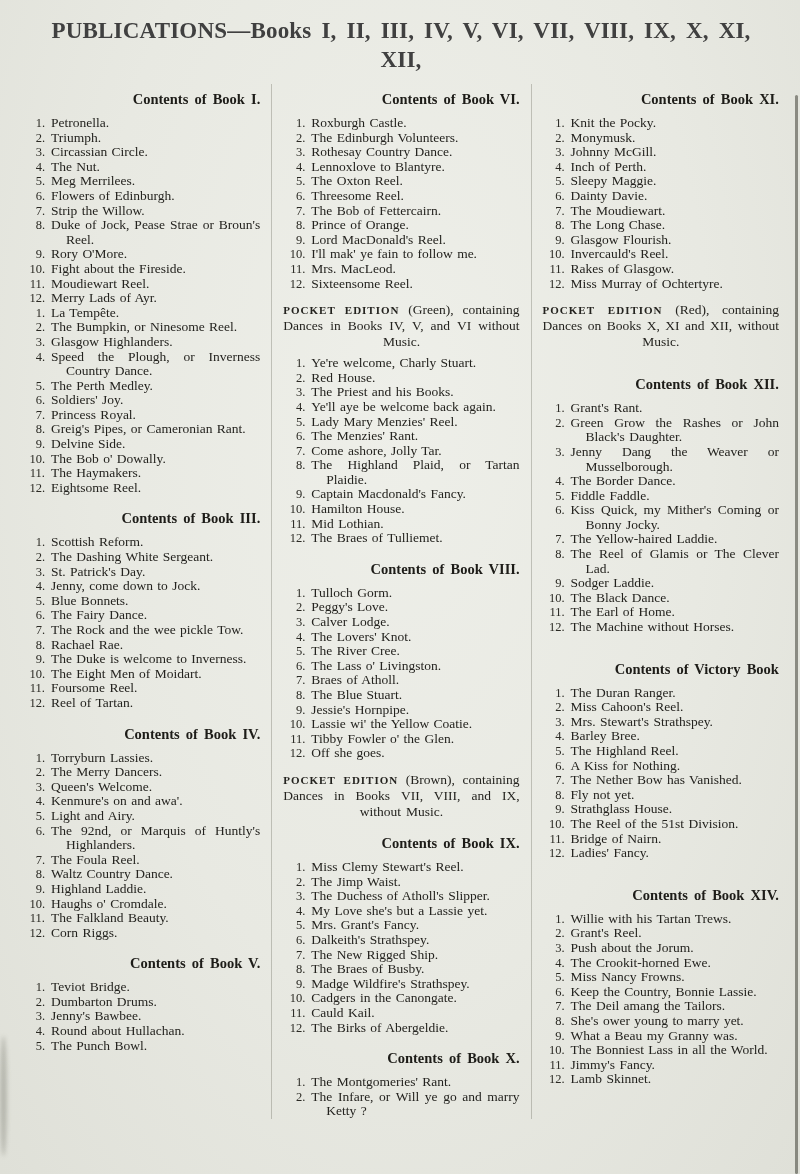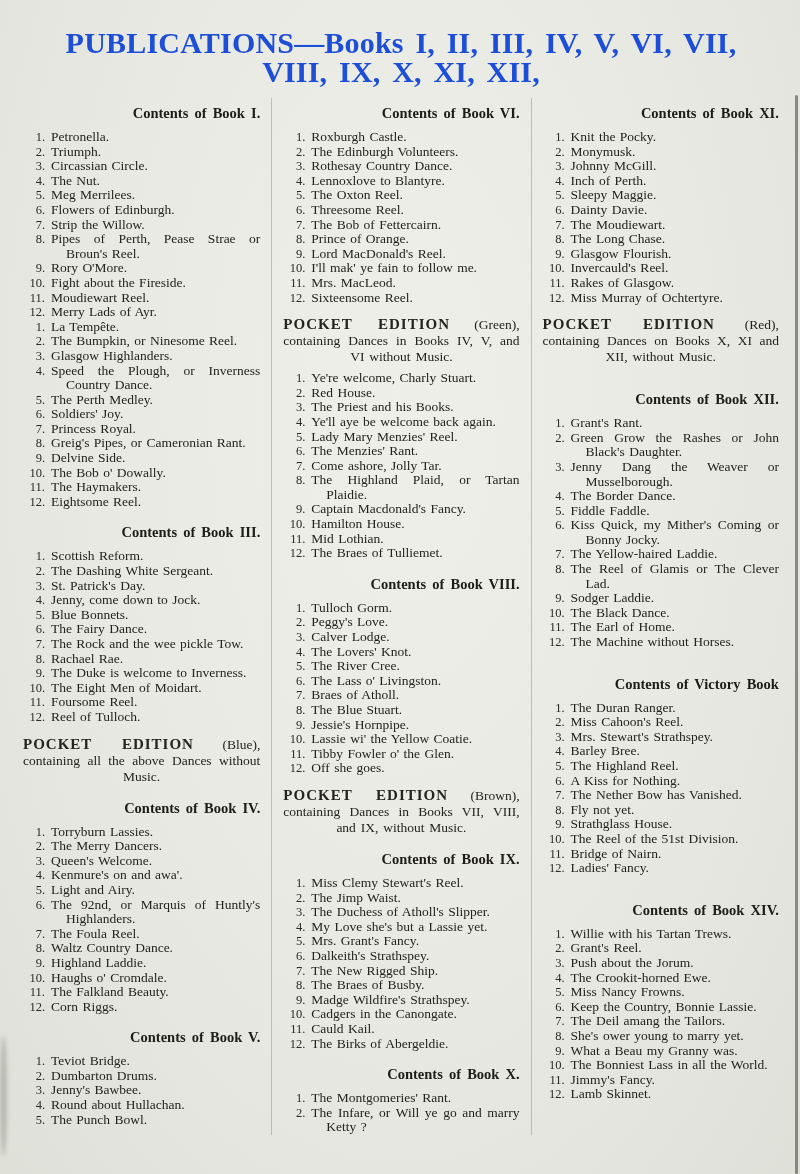--- a/index.html
+++ b/index.html
@@ -6,22 +6,22 @@
   body {
     width:800px; height:1174px; overflow:hidden;
     background:
       radial-gradient(ellipse at 50% 35%, #eeefe9 0%, #e8e9e2 55%, #dfe0d8 100%);
     font-family:"Liberation Serif","DejaVu Serif",serif;
     color:#24231f;
     position:relative;
   }
   .page { position:relative; padding:16px 10px 0 12px; width:778px; }
   .page-title {
-    text-align:center; font-weight:bold; font-size:30px; line-height:29px;
-    color:#1d4ed8; word-spacing:4px; letter-spacing:0.2px; margin:12px 20px;
+    text-align:center; font-weight:bold; font-size:23px; line-height:29px;
+    color:#404040; word-spacing:4px; letter-spacing:0.2px; margin:0 20px;
   }
   .columns { display:flex; margin-top:10px; }
   .col { width:33.33%; padding:0 11px; box-sizing:border-box; }
   .col + .col { border-left:1px solid rgba(75,75,62,0.28); }
   .section-heading {
     text-align:right; font-weight:bold; font-size:14.5px; line-height:17px;
     margin:15px 0 8px; word-spacing:2.5px; color:#1d1c18;
   }
   .col .section:first-child .section-heading { margin-top:7px; }
   .col-3 .section-heading { margin-top:26px; }
@@ -34,21 +34,21 @@
   }
   .txt {
     flex:1; font-size:13.5px; line-height:14.6px;
     padding-left:15px; text-indent:-15px;
     text-align:justify; word-spacing:1px;
   }
   .pocket {
     font-size:13.5px; line-height:16px; margin:11px 0 6px;
     text-align:justify; text-align-last:center; word-spacing:1.5px;
   }
-  .pocket b { font-size:15px; letter-spacing:1px; }
+  .pocket b { font-size:11px; letter-spacing:1px; }
   .edge-shadow {
     position:absolute; right:2px; top:95px; bottom:0; width:3px;
     background:rgba(48,47,38,0.5); border-radius:2px;
   }
   .corner-smudge {
     position:absolute; left:0; bottom:18px; width:7px; height:120px;
     background:rgba(60,58,48,0.25); border-radius:50%;
     filter:blur(2px);
   }
 </style>
@@ -87,21 +87,21 @@
             <div class="row">
               <span class="num">6.</span>
               <span class="txt">Flowers of Edinburgh.</span>
             </div>
             <div class="row">
               <span class="num">7.</span>
               <span class="txt">Strip the Willow.</span>
             </div>
             <div class="row">
               <span class="num">8.</span>
-              <span class="txt">Pipes of Perth, Pease Strae or Broun's Reel.</span>
+              <span class="txt">Duke of Jock, Pease Strae or Broun's Reel.</span>
             </div>
             <div class="row">
               <span class="num">9.</span>
               <span class="txt">Rory O'More.</span>
             </div>
             <div class="row">
               <span class="num">10.</span>
               <span class="txt">Fight about the Fireside.</span>
             </div>
             <div class="row">
@@ -208,26 +208,23 @@
             <div class="row">
               <span class="num">10.</span>
               <span class="txt">The Eight Men of Moidart.</span>
             </div>
             <div class="row">
               <span class="num">11.</span>
               <span class="txt">Foursome Reel.</span>
             </div>
             <div class="row">
               <span class="num">12.</span>
-              <span class="txt">Reel of Tulloch.</span>
-            </div>
-          </div>
-        </div>
-        <div class="section">
-          <p class="pocket"><b>POCKET EDITION</b> (Blue), containing all the above Dances without Music.</p>
+              <span class="txt">Reel of Tartan.</span>
+            </div>
+          </div>
         </div>
         <div class="section">
           <div class="section-heading">Contents of Book IV.</div>
           <div class="list">
             <div class="row">
               <span class="num">1.</span>
               <span class="txt">Torryburn Lassies.</span>
             </div>
             <div class="row">
               <span class="num">2.</span>

